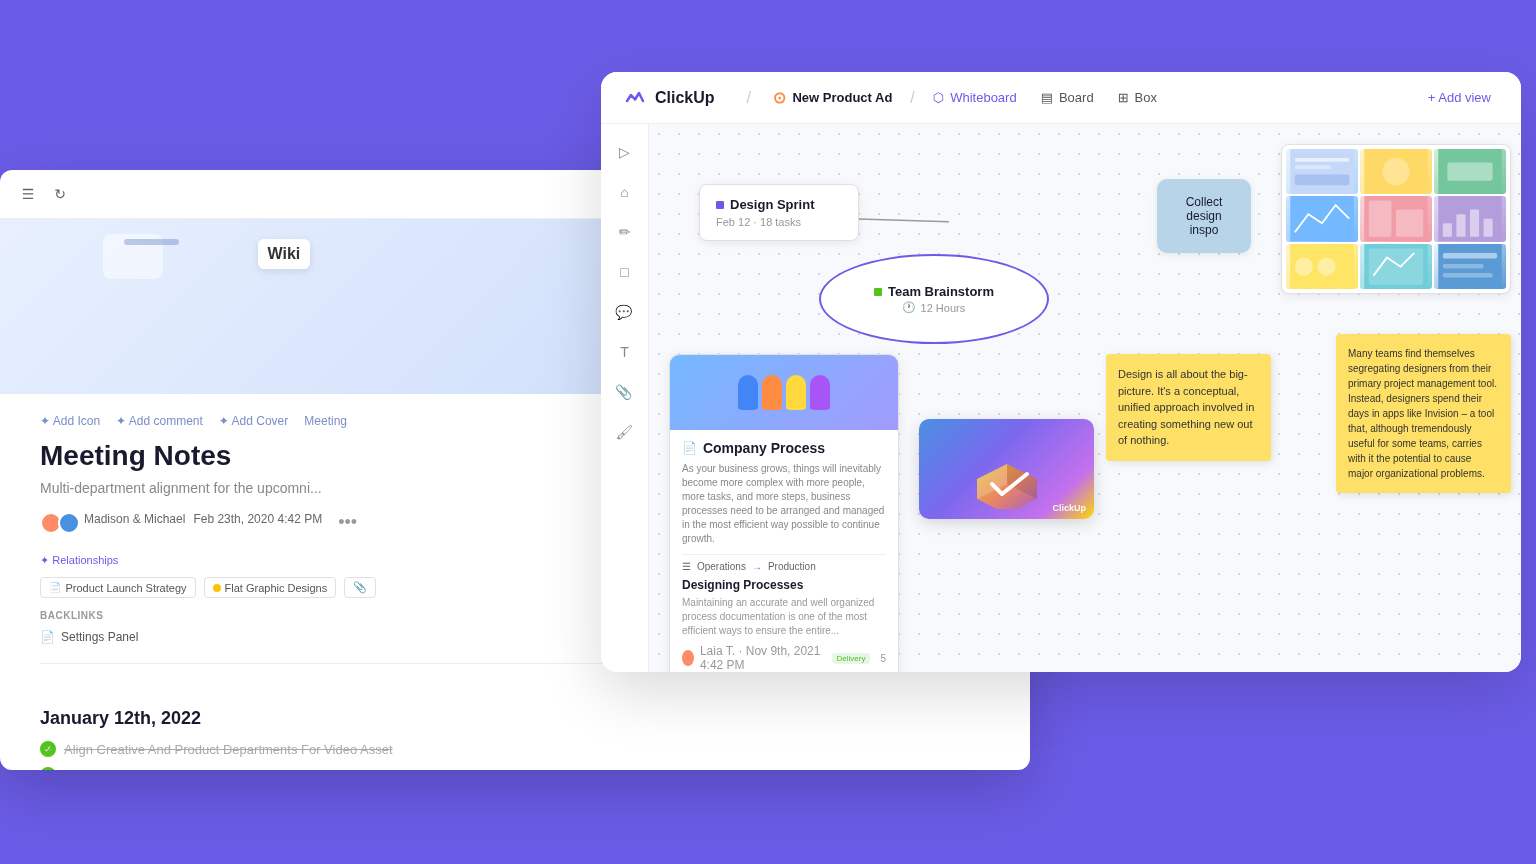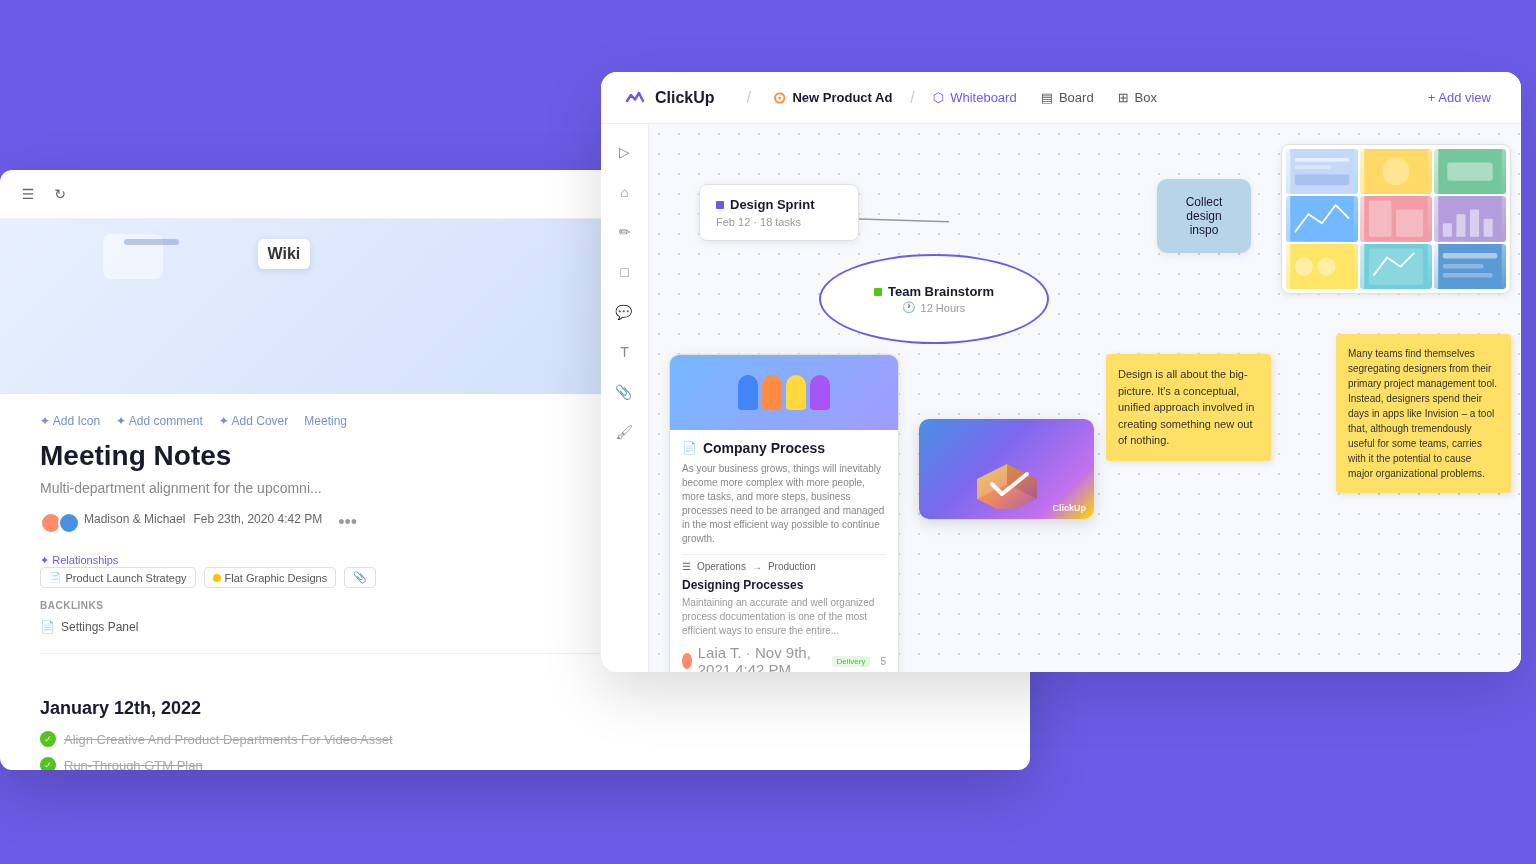--- a/index.html
+++ b/index.html
@@ -595,21 +595,21 @@
     }
 
     .cp-avatar {
       width: 16px;
       height: 16px;
       border-radius: 50%;
       background: #FF8C69;
     }
 
     .cp-footer-text {
-      font-size: 15px;
+      font-size: 12px;
       color: #999;
     }
 
     .cp-badge {
       background: #E8F5E9;
       color: #52C41A;
       font-size: 8px;
       padding: 1px 5px;
       border-radius: 3px;
       margin-left: auto;
@@ -736,21 +736,21 @@
       <div class="doc-meta">
         <div class="avatar-group">
           <div class="avatar avatar-1"></div>
           <div class="avatar avatar-2"></div>
         </div>
         <span>Madison &amp; Michael</span>
         <span>Feb 23th, 2020 4:42 PM</span>
         <span class="meta-more">•••</span>
       </div>
 
-      <div style="display:flex;align-items:center;gap:6px;">
+      <div style="display:flex;align-items:center;gap:6px;margin-bottom:10px;">
         <span style="font-size:11px;color:#6B5CE7;cursor:pointer;">✦ <span>Relationships</span></span>
       </div>
 
       <div class="page-links">
         <div class="page-link-tag">
           <span style="font-size:10px;">📄</span>
           <span>Product Launch Strategy</span>
         </div>
         <div class="page-link-tag">
           <div class="tag-dot"></div>

